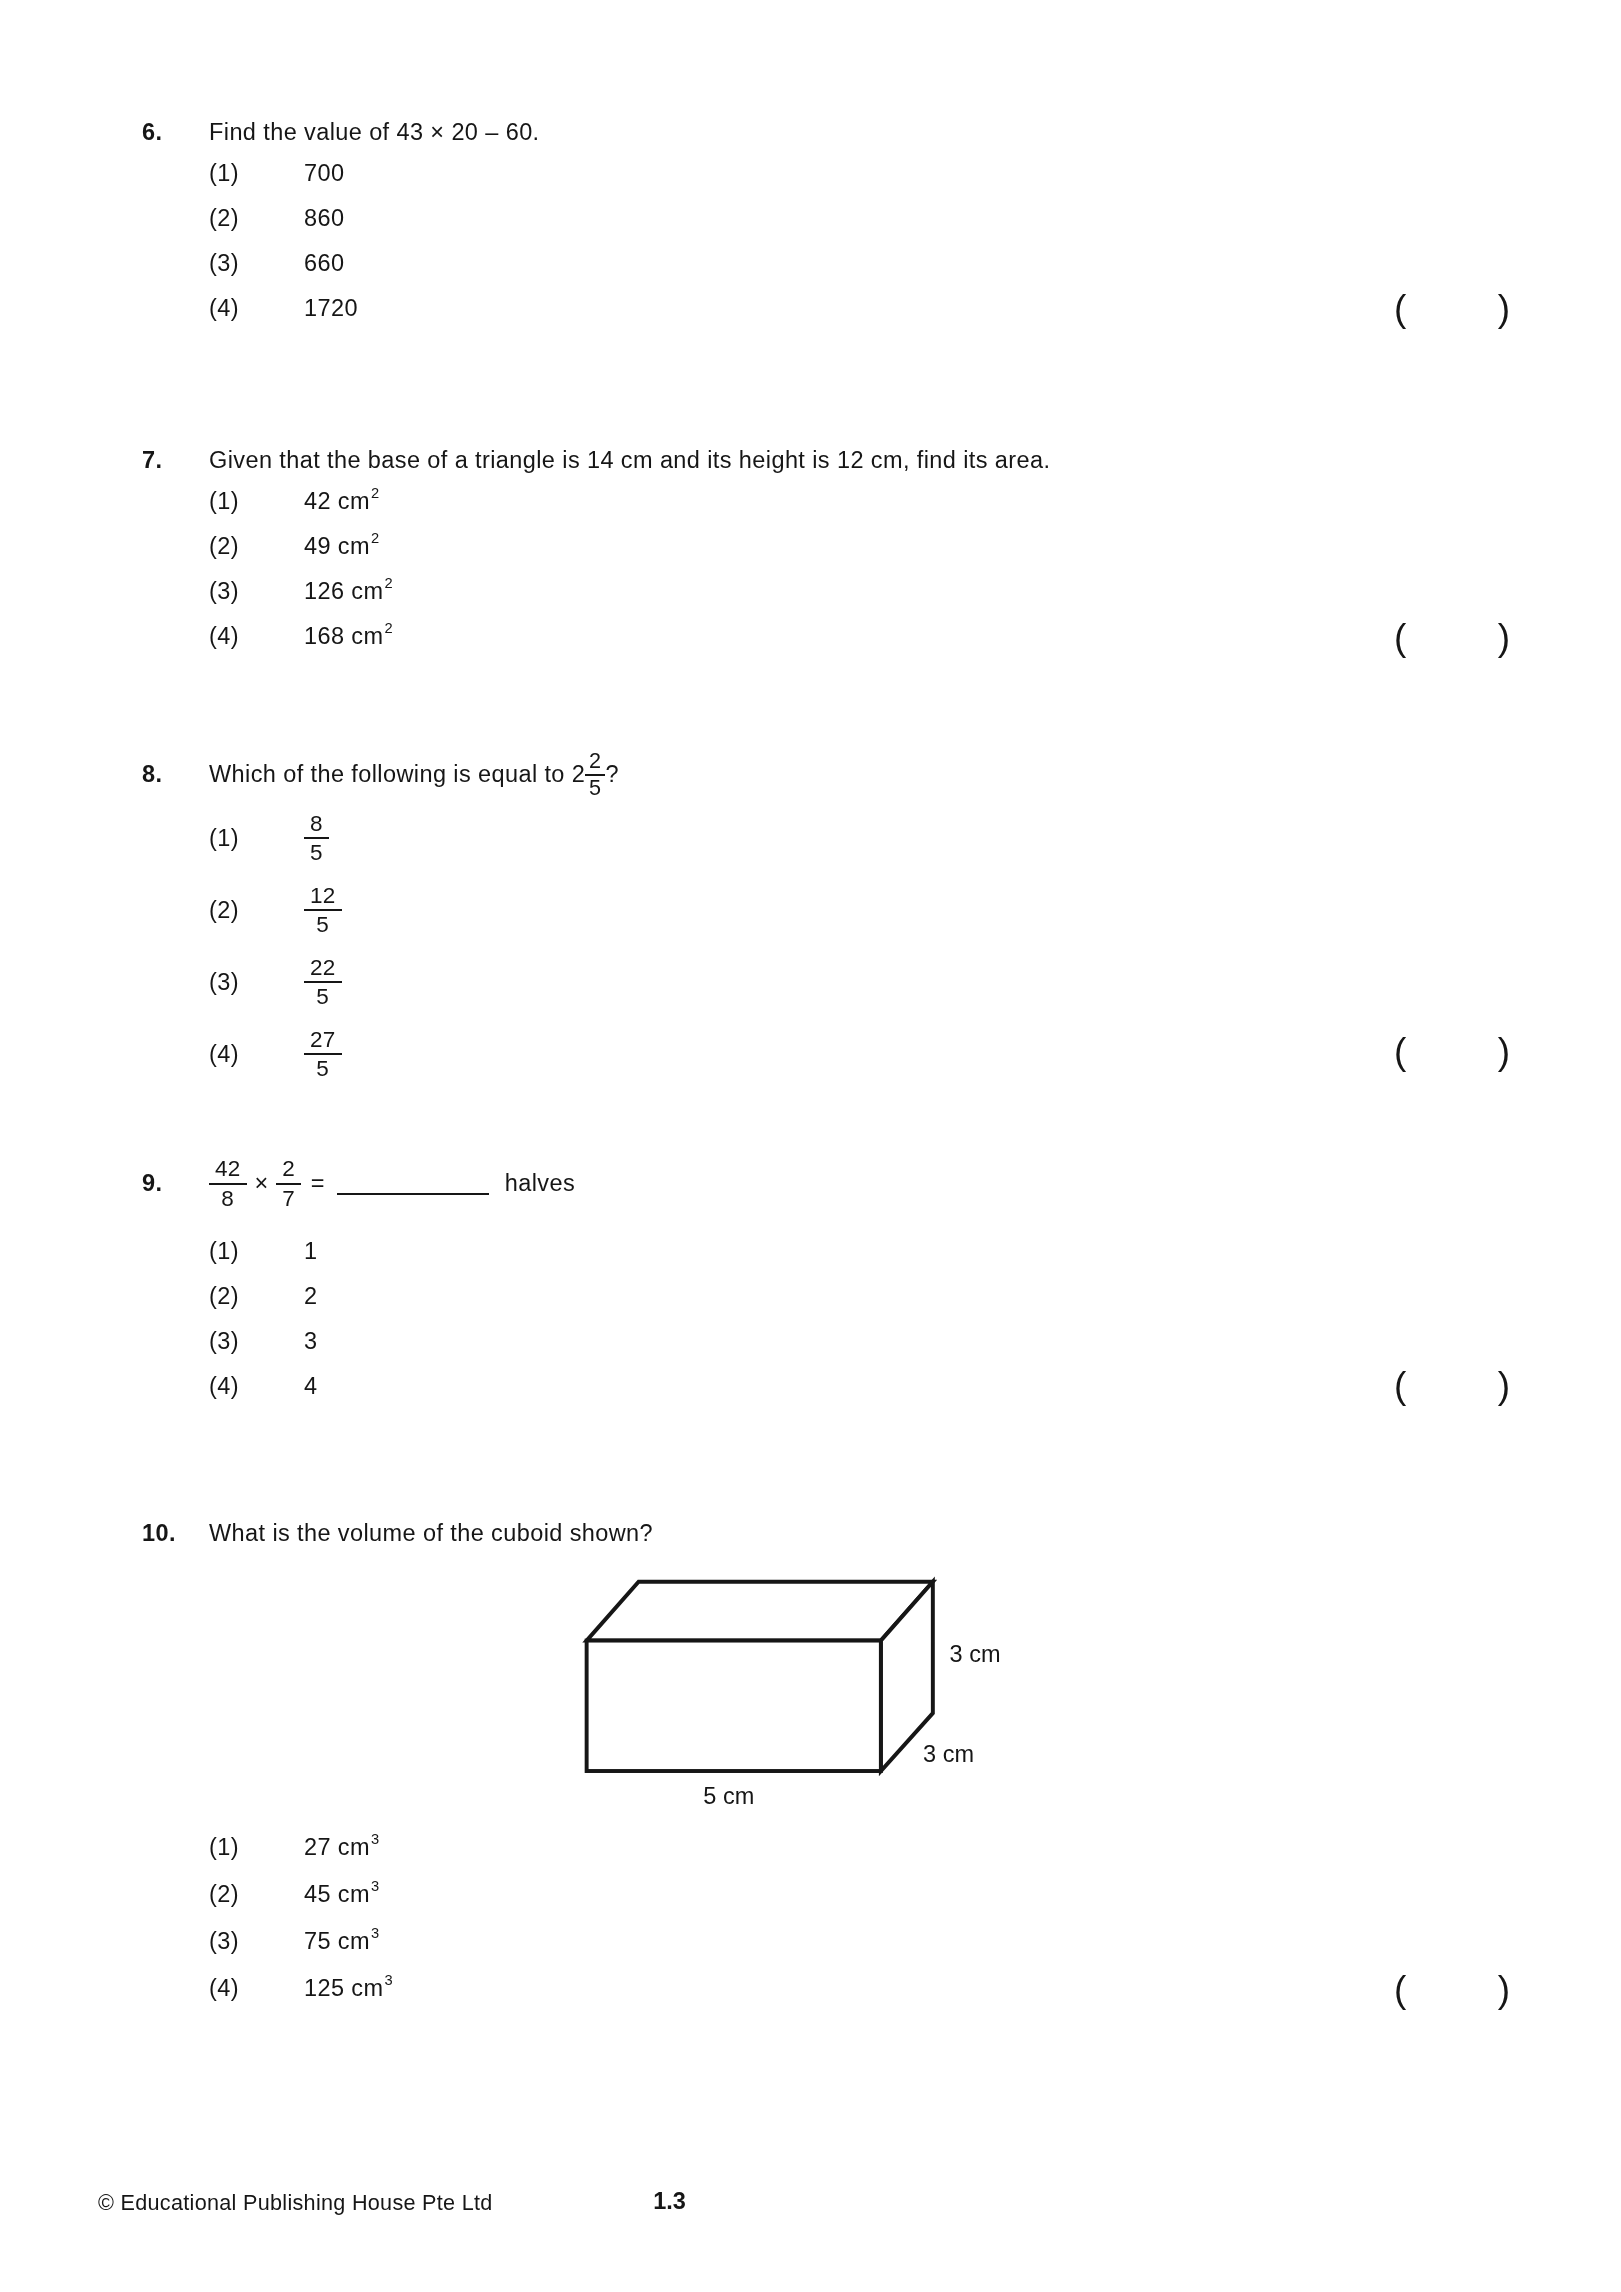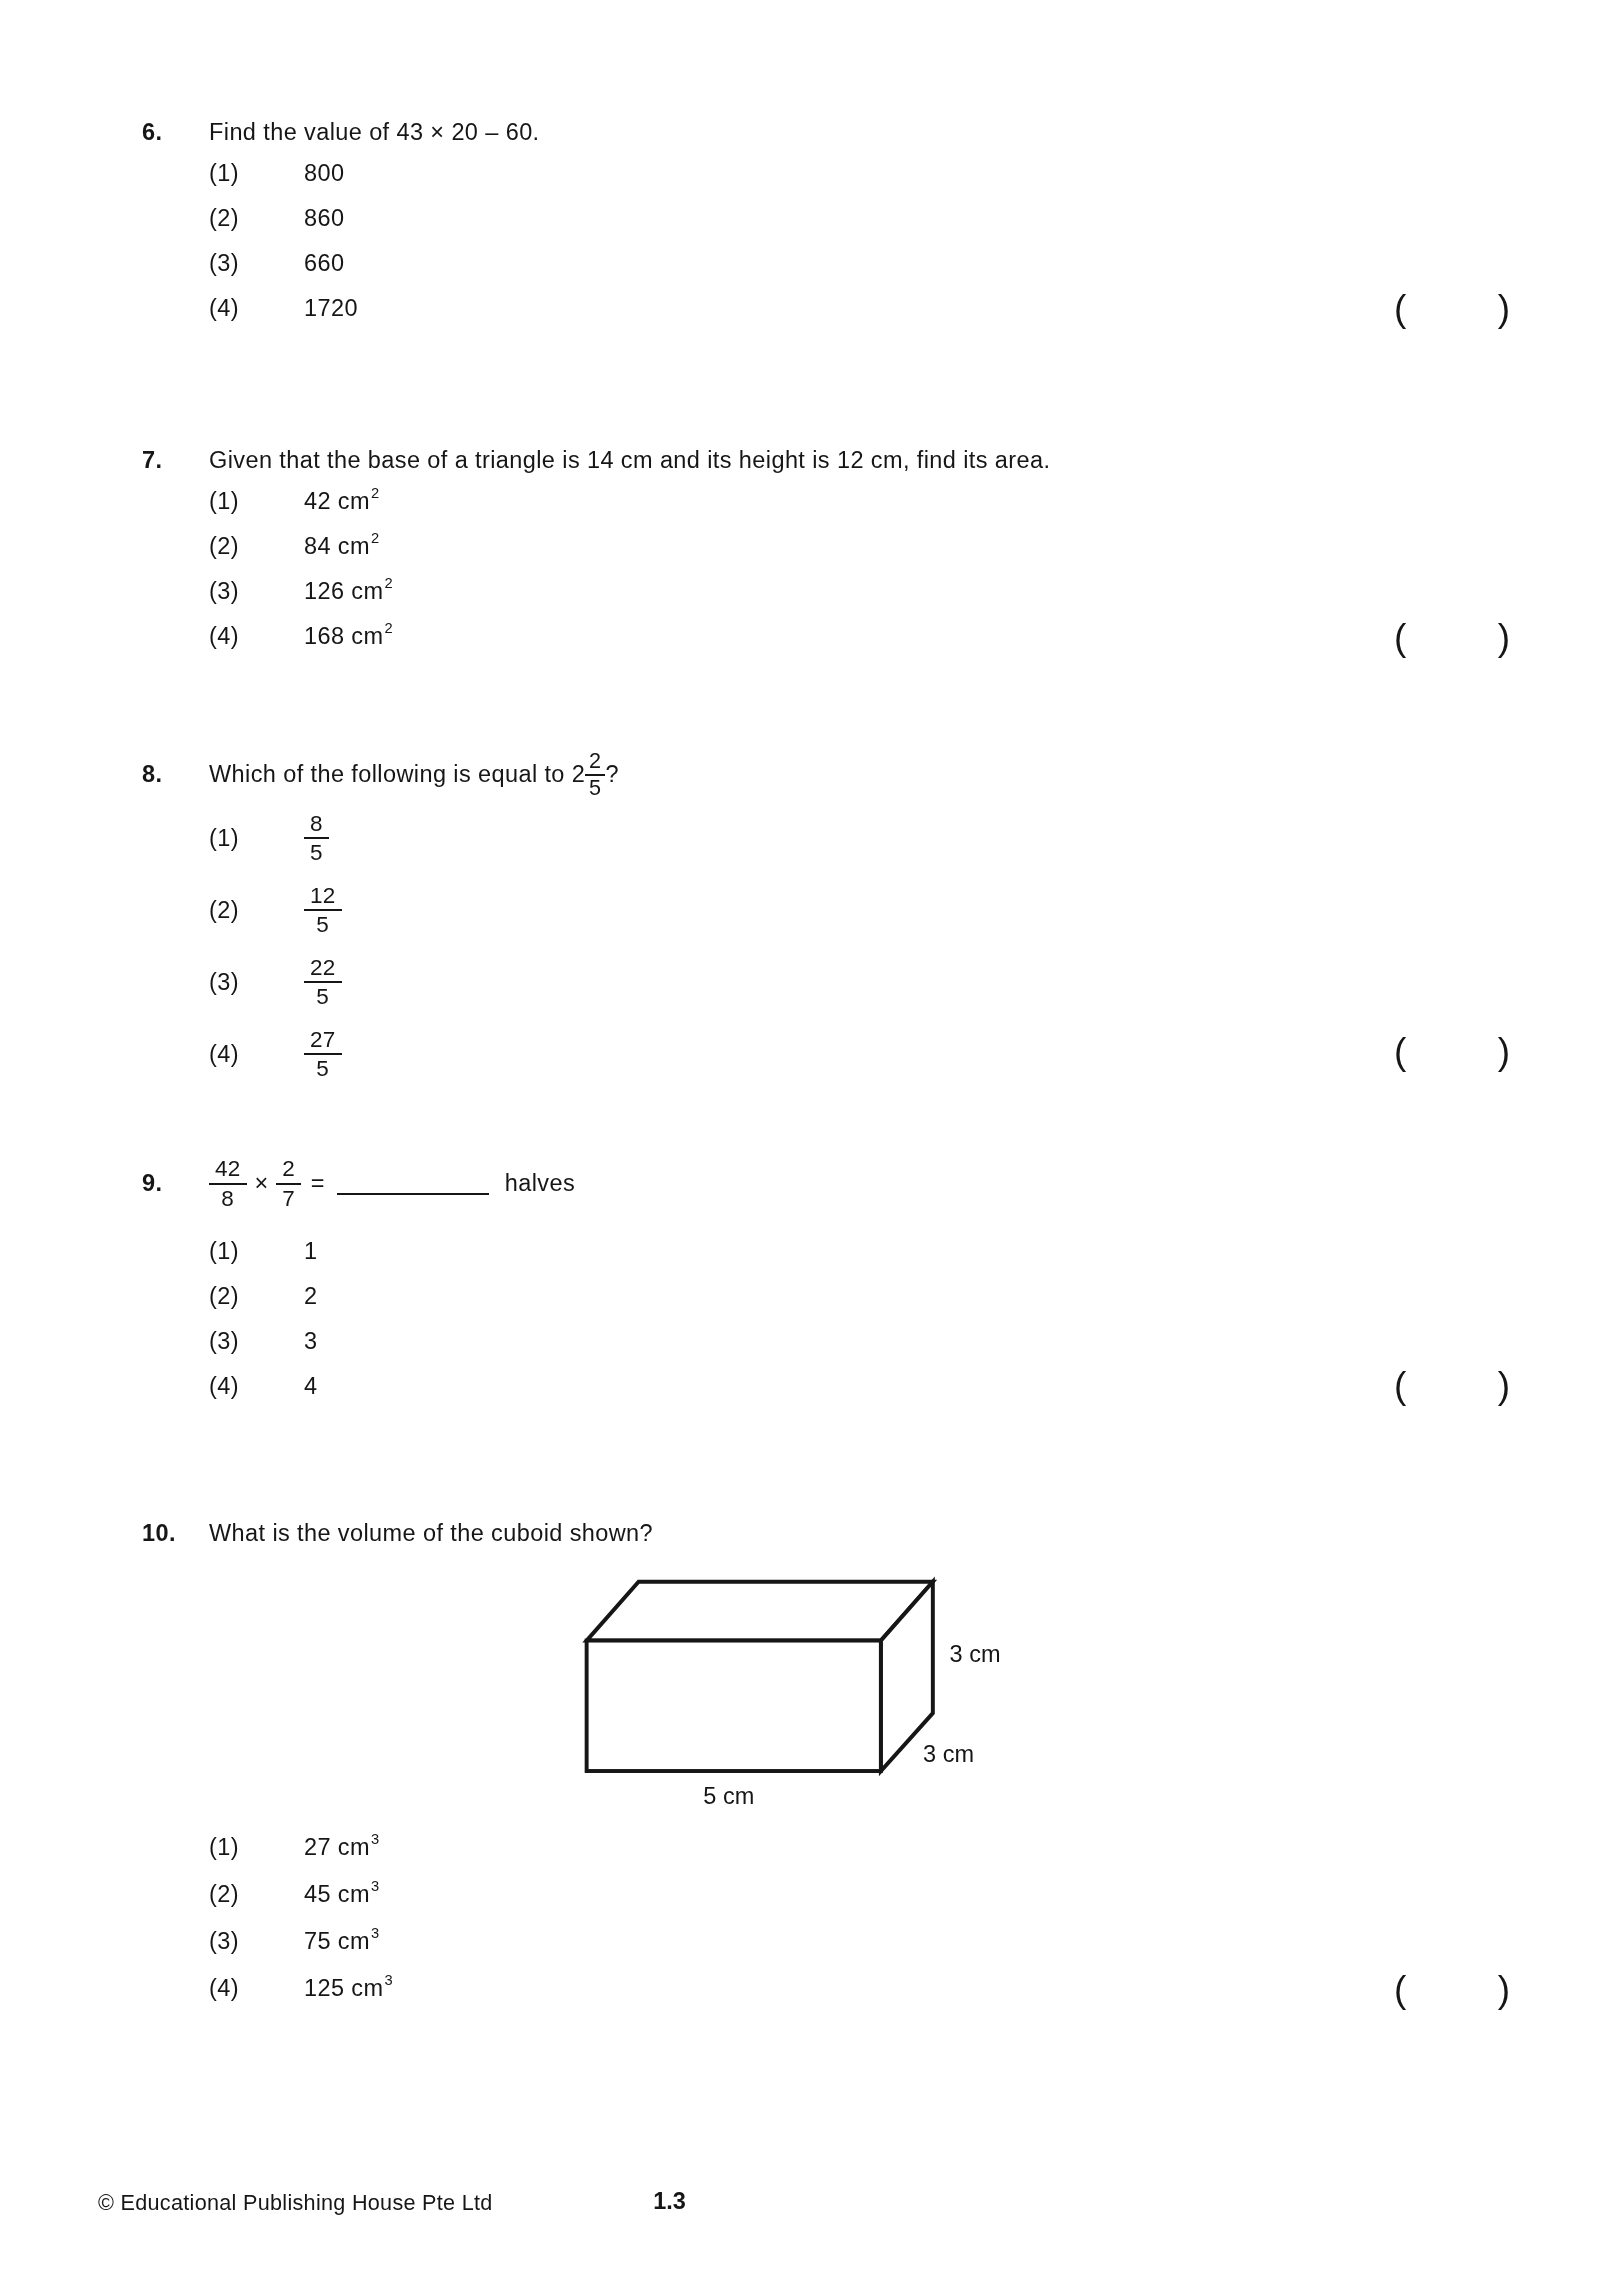--- a/index.html
+++ b/index.html
@@ -45,21 +45,21 @@
 <div class="page">
 
   <div class="q" style="top:118px;">
     <div class="q-head">
       <span class="q-num">6.</span>
       <span class="q-text">Find the value of 43 × 20 – 60.</span>
     </div>
     <div class="opts" style="margin-top:3.9px;">
       <div class="opt">
         <span class="opt-label">(1)</span>
-        <span>800</span>
+        <span>700</span>
       </div>
       <div class="opt">
         <span class="opt-label">(2)</span>
         <span>860</span>
       </div>
       <div class="opt">
         <span class="opt-label">(3)</span>
         <span>660</span>
       </div>
       <div class="opt">
@@ -79,21 +79,21 @@
       <span class="q-text">Given that the base of a triangle is 14 cm and its height is 12 cm, find its area.</span>
     </div>
     <div class="opts" style="margin-top:3.9px;">
       <div class="opt">
         <span class="opt-label">(1)</span>
         <span>42 cm</span>
         <span class="sup">2</span>
       </div>
       <div class="opt">
         <span class="opt-label">(2)</span>
-        <span>84 cm</span>
+        <span>49 cm</span>
         <span class="sup">2</span>
       </div>
       <div class="opt">
         <span class="opt-label">(3)</span>
         <span>126 cm</span>
         <span class="sup">2</span>
       </div>
       <div class="opt">
         <span class="opt-label">(4)</span>
         <span>168 cm</span>

